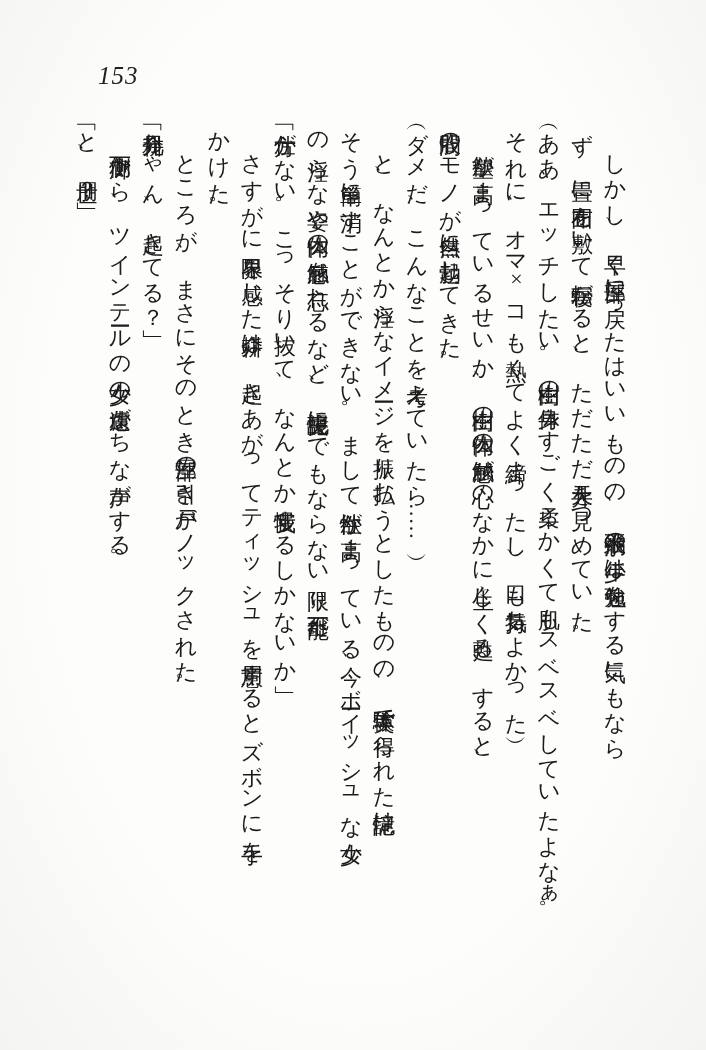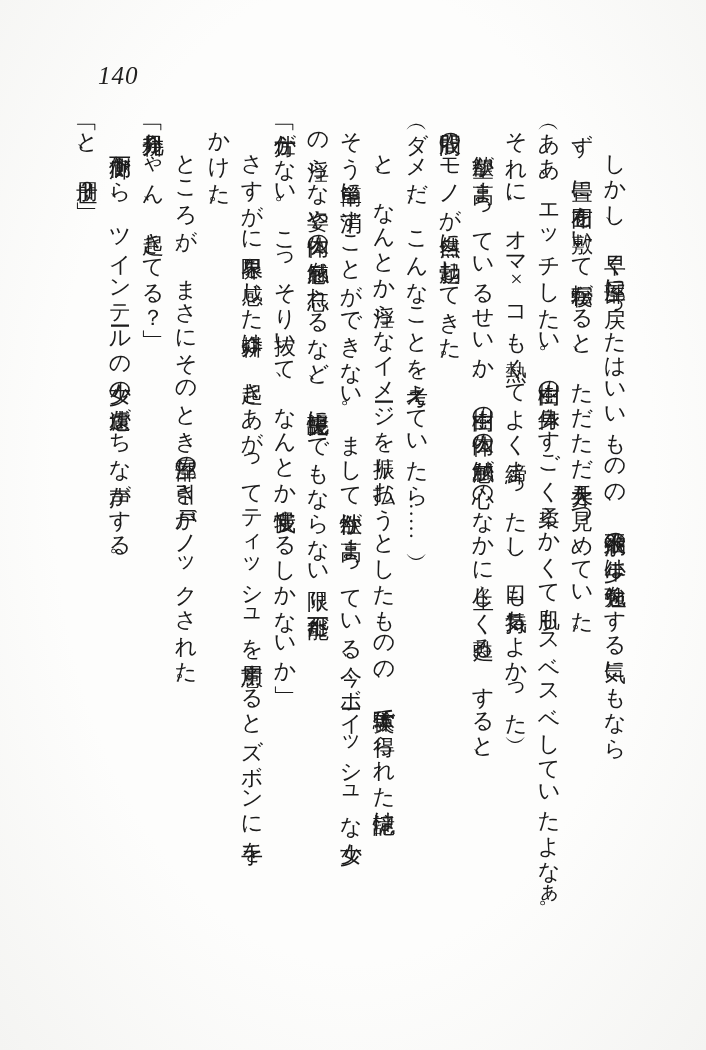--- a/index.html
+++ b/index.html
@@ -44,21 +44,21 @@
     letter-spacing: 0.3px;
     height: 880px;
     white-space: pre;
     font-kerning: none;
   }
 </style>
 </head>
 <body>
 
 <div class="scan-page">
-  <div class="page-number">140</div>
+  <div class="page-number">153</div>
 
   <div class="text-block">
     <div class="tcol">　しかし、早く部屋に戻ったはいいものの、欲求不満の少年は勉強をする気にもなら</div>
     <div class="tcol">ず、畳に布団を敷いて寝転がると、ただただ天井を見つめていた。</div>
     <div class="tcol">（ああ、エッチしたい。由樹の身体、すごく柔らかくて肌もスベスベしていたよなぁ。</div>
     <div class="tcol">それに、オマ×コも熱くてよく締まったし、口も気持ちよかった）</div>
     <div class="tcol">　欲望が高まっているせいか、由樹の肉体の感触が心のなかに生々しく甦る。すると、</div>
     <div class="tcol">股間のモノが自然に勃起してきた。</div>
     <div class="tcol">（ダメだ、こんなことを考えていたら……）</div>
     <div class="tcol">　と、なんとか淫らなイメージを振り払おうとしたものの、実体験で得られた記憶は</div>

